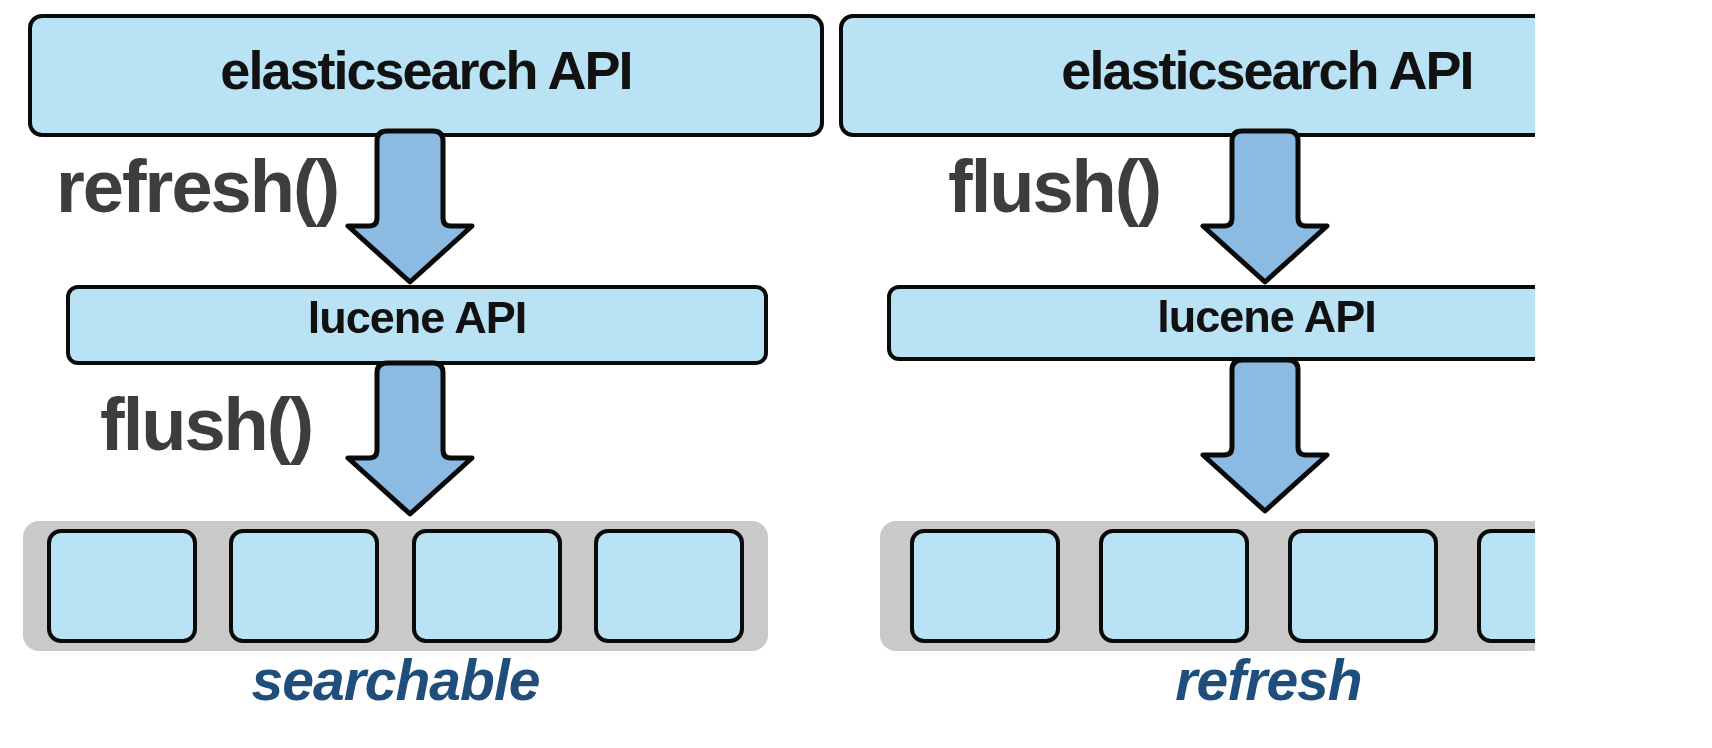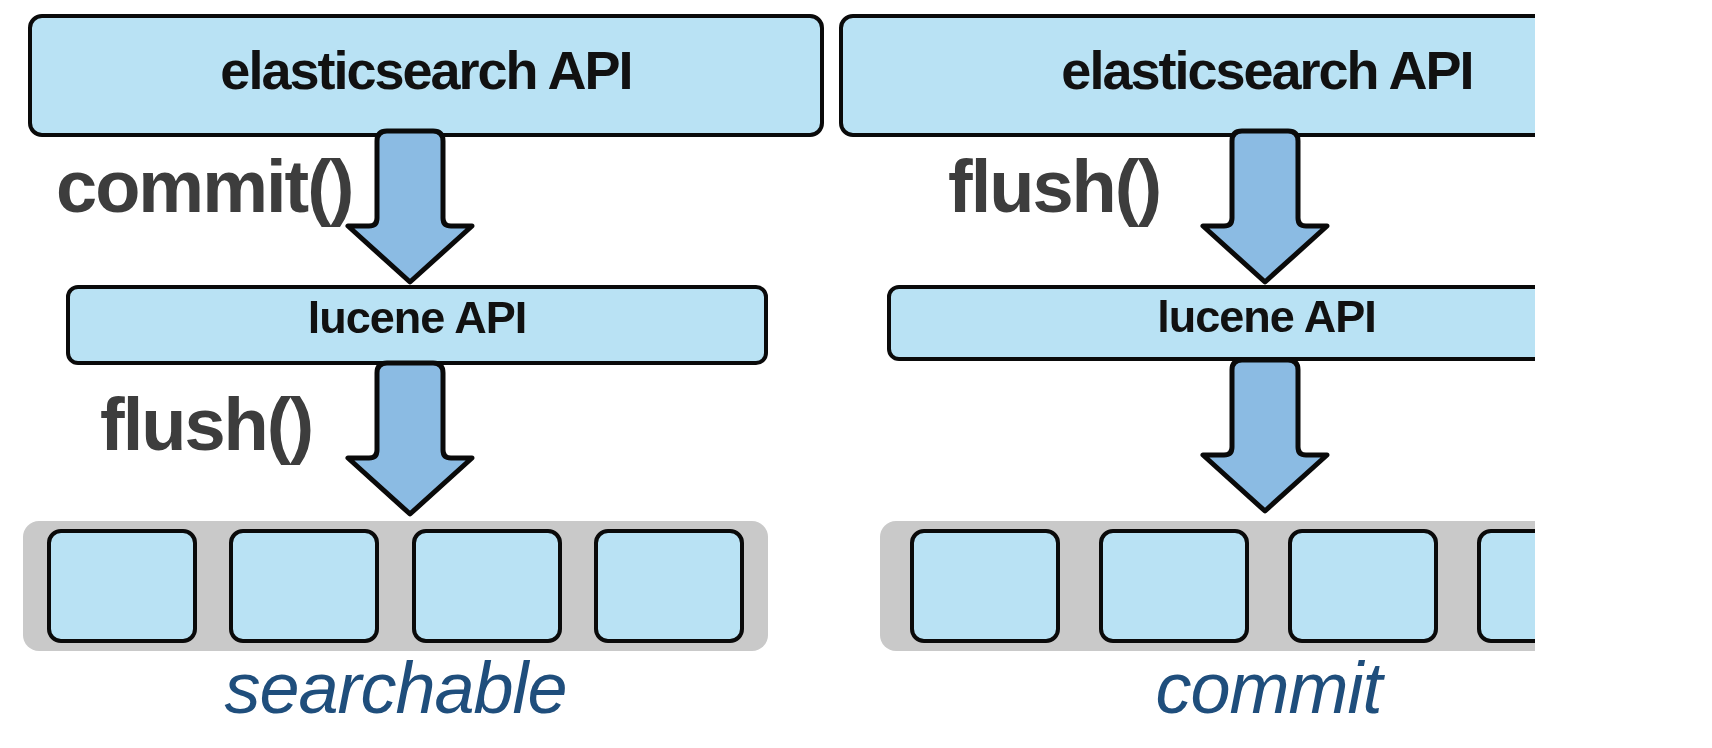--- a/index.html
+++ b/index.html
@@ -75,38 +75,38 @@
   .segment{
     box-sizing:border-box;
     width:150px;height:114px;
     background:var(--box-fill);
     border:4px solid var(--box-stroke);
     border-radius:14px;
   }
 
   .outcome{
     position:absolute;
-    font-weight:normal;font-style:italic;
-    font-size:72px;line-height:1;
+    font-weight:bold;font-style:italic;
+    font-size:57px;line-height:1;
     letter-spacing:-1px;
     color:var(--outcome-text);
     text-align:center;
     z-index:2;
   }
   .outcome-left {left:23px;  top:652px; width:745px;}
   .outcome-right{left:880px; top:652px; width:777px;}
 </style>
 </head>
 <body>
 
 <div class="canvas">
 
   <div class="api-box es-left">elasticsearch API</div>
 
-  <div class="call-label lbl-refresh">commit()</div>
+  <div class="call-label lbl-refresh">refresh()</div>
 
   <svg class="arrow a1-left" viewBox="0 0 140 158" aria-hidden="true">
     <path d="M37,13 Q37,3 47,3 L93,3 Q103,3 103,13 L103,90 Q103,98 111,98 L132,98 L70,154 L8,98 L29,98 Q37,98 37,90 Z"></path>
   </svg>
 
   <div class="api-box lucene-left">lucene API</div>
 
   <div class="call-label lbl-flush-l">flush()</div>
 
   <svg class="arrow a2-left" viewBox="0 0 140 158" aria-hidden="true">
@@ -137,15 +137,15 @@
     <path d="M37,13 Q37,3 47,3 L93,3 Q103,3 103,13 L103,90 Q103,98 111,98 L132,98 L70,154 L8,98 L29,98 Q37,98 37,90 Z"></path>
   </svg>
 
   <div class="segment-tray tray-right">
     <div class="segment"></div>
     <div class="segment"></div>
     <div class="segment"></div>
     <div class="segment"></div>
   </div>
 
-  <div class="outcome outcome-right">commit</div>
+  <div class="outcome outcome-right">refresh</div>
 
 </div>
 
 </body></html>

